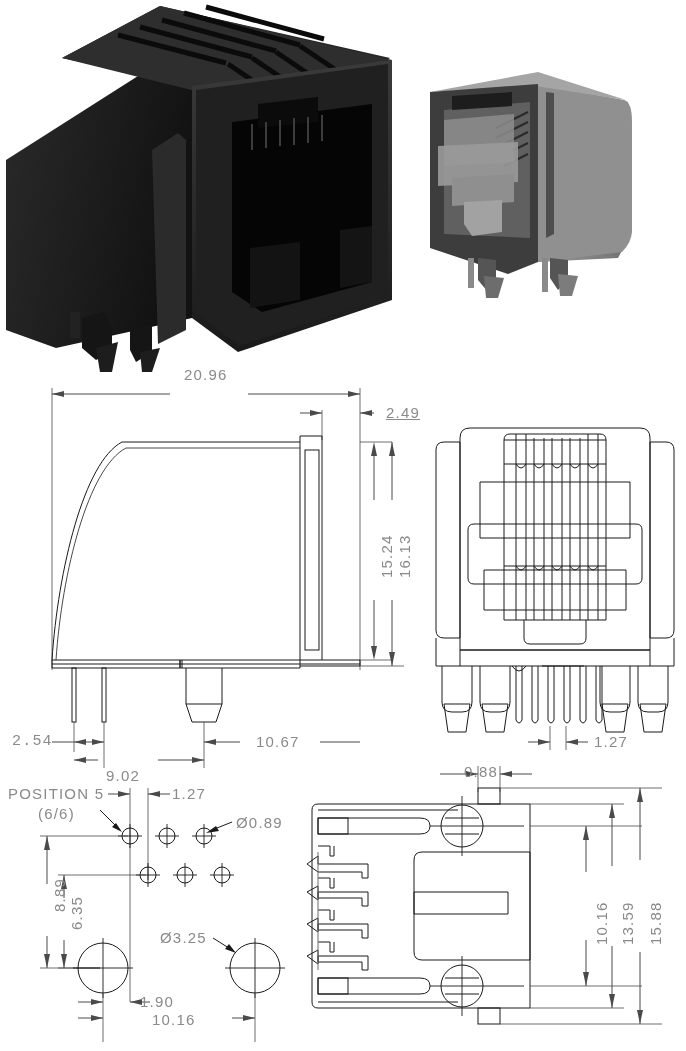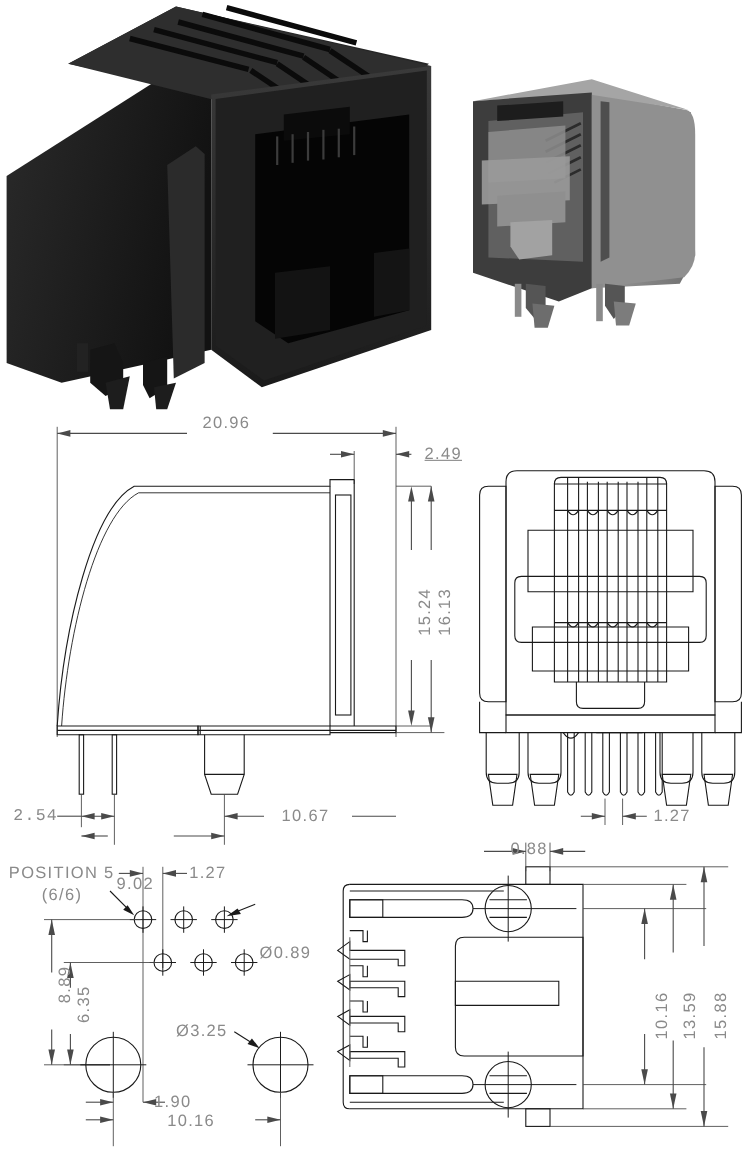--- a/index.html
+++ b/index.html
@@ -196,26 +196,26 @@
     <line class="dimln" x1="52" y1="372" x2="74" y2="372"></line>
     <line class="dimln" x1="74" y1="390" x2="98" y2="390"></line>
     <polygon points="74,390 86,387 86,393" fill="#4a4a4a"></polygon>
     <line class="dimln" x1="158" y1="390" x2="204" y2="390"></line>
     <polygon points="204,390 192,387 192,393" fill="#4a4a4a"></polygon>
     <line class="dimln" x1="204" y1="372" x2="240" y2="372"></line>
     <polygon points="204,372 216,369 216,375" fill="#4a4a4a"></polygon>
     <line class="dimln" x1="320" y1="372" x2="360" y2="372"></line>
   </svg>
 
-  <span class="dim" style="left:184px; top:377px;">20.96</span>
+  <span class="dim" style="left:184px; top:367px;">20.96</span>
   <span class="dim" style="left:386px; top:405px;text-decoration:underline;">2.49</span>
   <span class="dim vert" style="left:379px; top:578px;">15.24</span>
   <span class="dim vert" style="left:397px; top:578px;">16.13</span>
   <span class="dim" style="left:12px; top:734px;font-family:Liberation Mono, monospace;">2.54</span>
-  <span class="dim" style="left:106px; top:796px;">9.02</span>
+  <span class="dim" style="left:106px; top:768px;">9.02</span>
   <span class="dim" style="left:256px; top:734px;text-align:center;">10.67</span>
 
   <svg style="left:424px; top:420px;" width="262" height="330" viewBox="0 0 262 330">
 
     <path class="ln" d="M36,18 Q36,8 46,8 L216,8 Q226,8 226,18 L226,230 L36,230 Z"></path>
     <path class="ln" d="M12,30 Q12,22 20,22 L36,22 L36,218 L20,218 Q12,218 12,210 Z"></path>
     <path class="ln" d="M250,30 Q250,22 242,22 L226,22 L226,218 L242,218 Q250,218 250,210 Z"></path>
 
     <path class="ln" d="M56,62 L206,62 L206,118 L56,118 Z"></path>
     <path class="ln" d="M44,110 Q44,104 50,104 L212,104 Q218,104 218,110 L218,158 Q218,164 212,164 L50,164 Q44,164 44,158 Z"></path>
@@ -362,21 +362,21 @@
     <polygon points="255,238 243,235 243,241" fill="#4a4a4a"></polygon>
   </svg>
 
   <div class="dim" style="left:8px; top:786px;">
     <span>POSITION 5</span>
   </div>
   <div class="dim" style="left:38px; top:806px;">
     <span>(6/6)</span>
   </div>
   <span class="dim" style="left:172px; top:786px;">1.27</span>
-  <span class="dim" style="left:236px; top:815px;margin-top:44px;">Ø0.89</span>
+  <span class="dim" style="left:236px; top:815px;">Ø0.89</span>
   <span class="dim vert" style="left:52px; top:912px;">8.89</span>
   <span class="dim vert" style="left:69px; top:930px;">6.35</span>
   <span class="dim" style="left:160px; top:930px;">Ø3.25</span>
   <span class="dim" style="left:140px; top:994px;">1.90</span>
   <span class="dim" style="left:152px; top:1012px;">10.16</span>
 
   <svg style="left:290px; top:760px;" width="396" height="291" viewBox="0 0 396 291">
 
     <rect class="ln" x="188" y="28" width="22" height="16" fill="#fff"></rect>
     <rect class="ln" x="188" y="248" width="22" height="16" fill="#fff"></rect>

